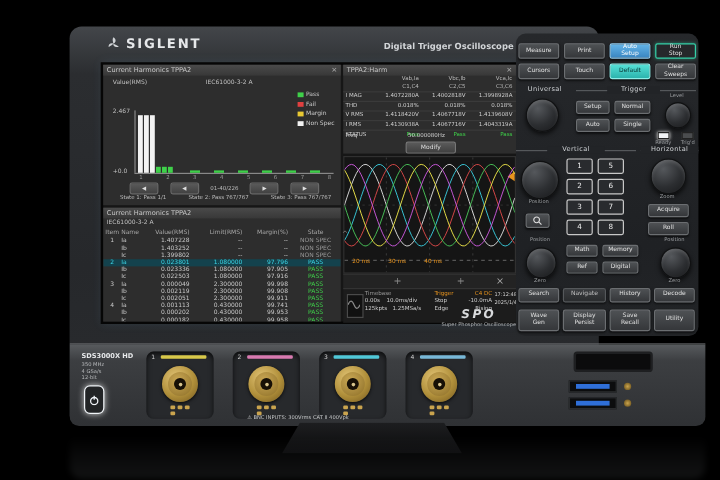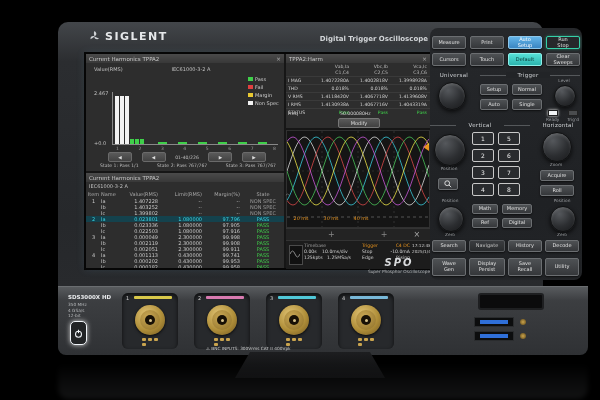--- a/index.html
+++ b/index.html
@@ -4,21 +4,21 @@
 <style>
   html,body{margin:0;padding:0;background:#000;}
   #stage{position:relative;width:600px;height:400px;background:#000;overflow:hidden;
          font-family:"DejaVu Sans",sans-serif;color:#ddd;-webkit-font-smoothing:antialiased;}
   .abs{position:absolute;}
 
   
   #device{position:absolute;left:58px;top:22px;width:441px;height:332px;
           border-radius:10px 10px 8px 8px;
           background:linear-gradient(180deg,#43464a 0%,#2b2d30 12%,#26282b 60%,#2a2c2f 100%);
-          box-shadow:0 4px 14px rgba(0,0,0,.9);padding-left:44px;}
+          box-shadow:0 4px 14px rgba(0,0,0,.9);}
   #frontband{position:absolute;left:0;top:264px;width:530px;height:68px;
              background:linear-gradient(180deg,#585b5e 0%,#3c3e41 20%,#2f3134 100%);
              border-top:1px solid #6a6d70;border-radius:0 0 8px 8px;}
   #stand{position:absolute;left:235px;top:352px;width:150px;height:26px;
          background:linear-gradient(#1d1e20,#0b0b0c);
          clip-path:polygon(10% 0,90% 0,100% 100%,0 100%);}
   #reflect{position:absolute;left:58px;top:357px;width:530px;height:42px;opacity:.20;
            filter:blur(2.5px);transform:scaleY(-1);border-radius:10px;
            background:linear-gradient(180deg,#5a5d60 0%,#303234 45%,transparent 85%);}
 

